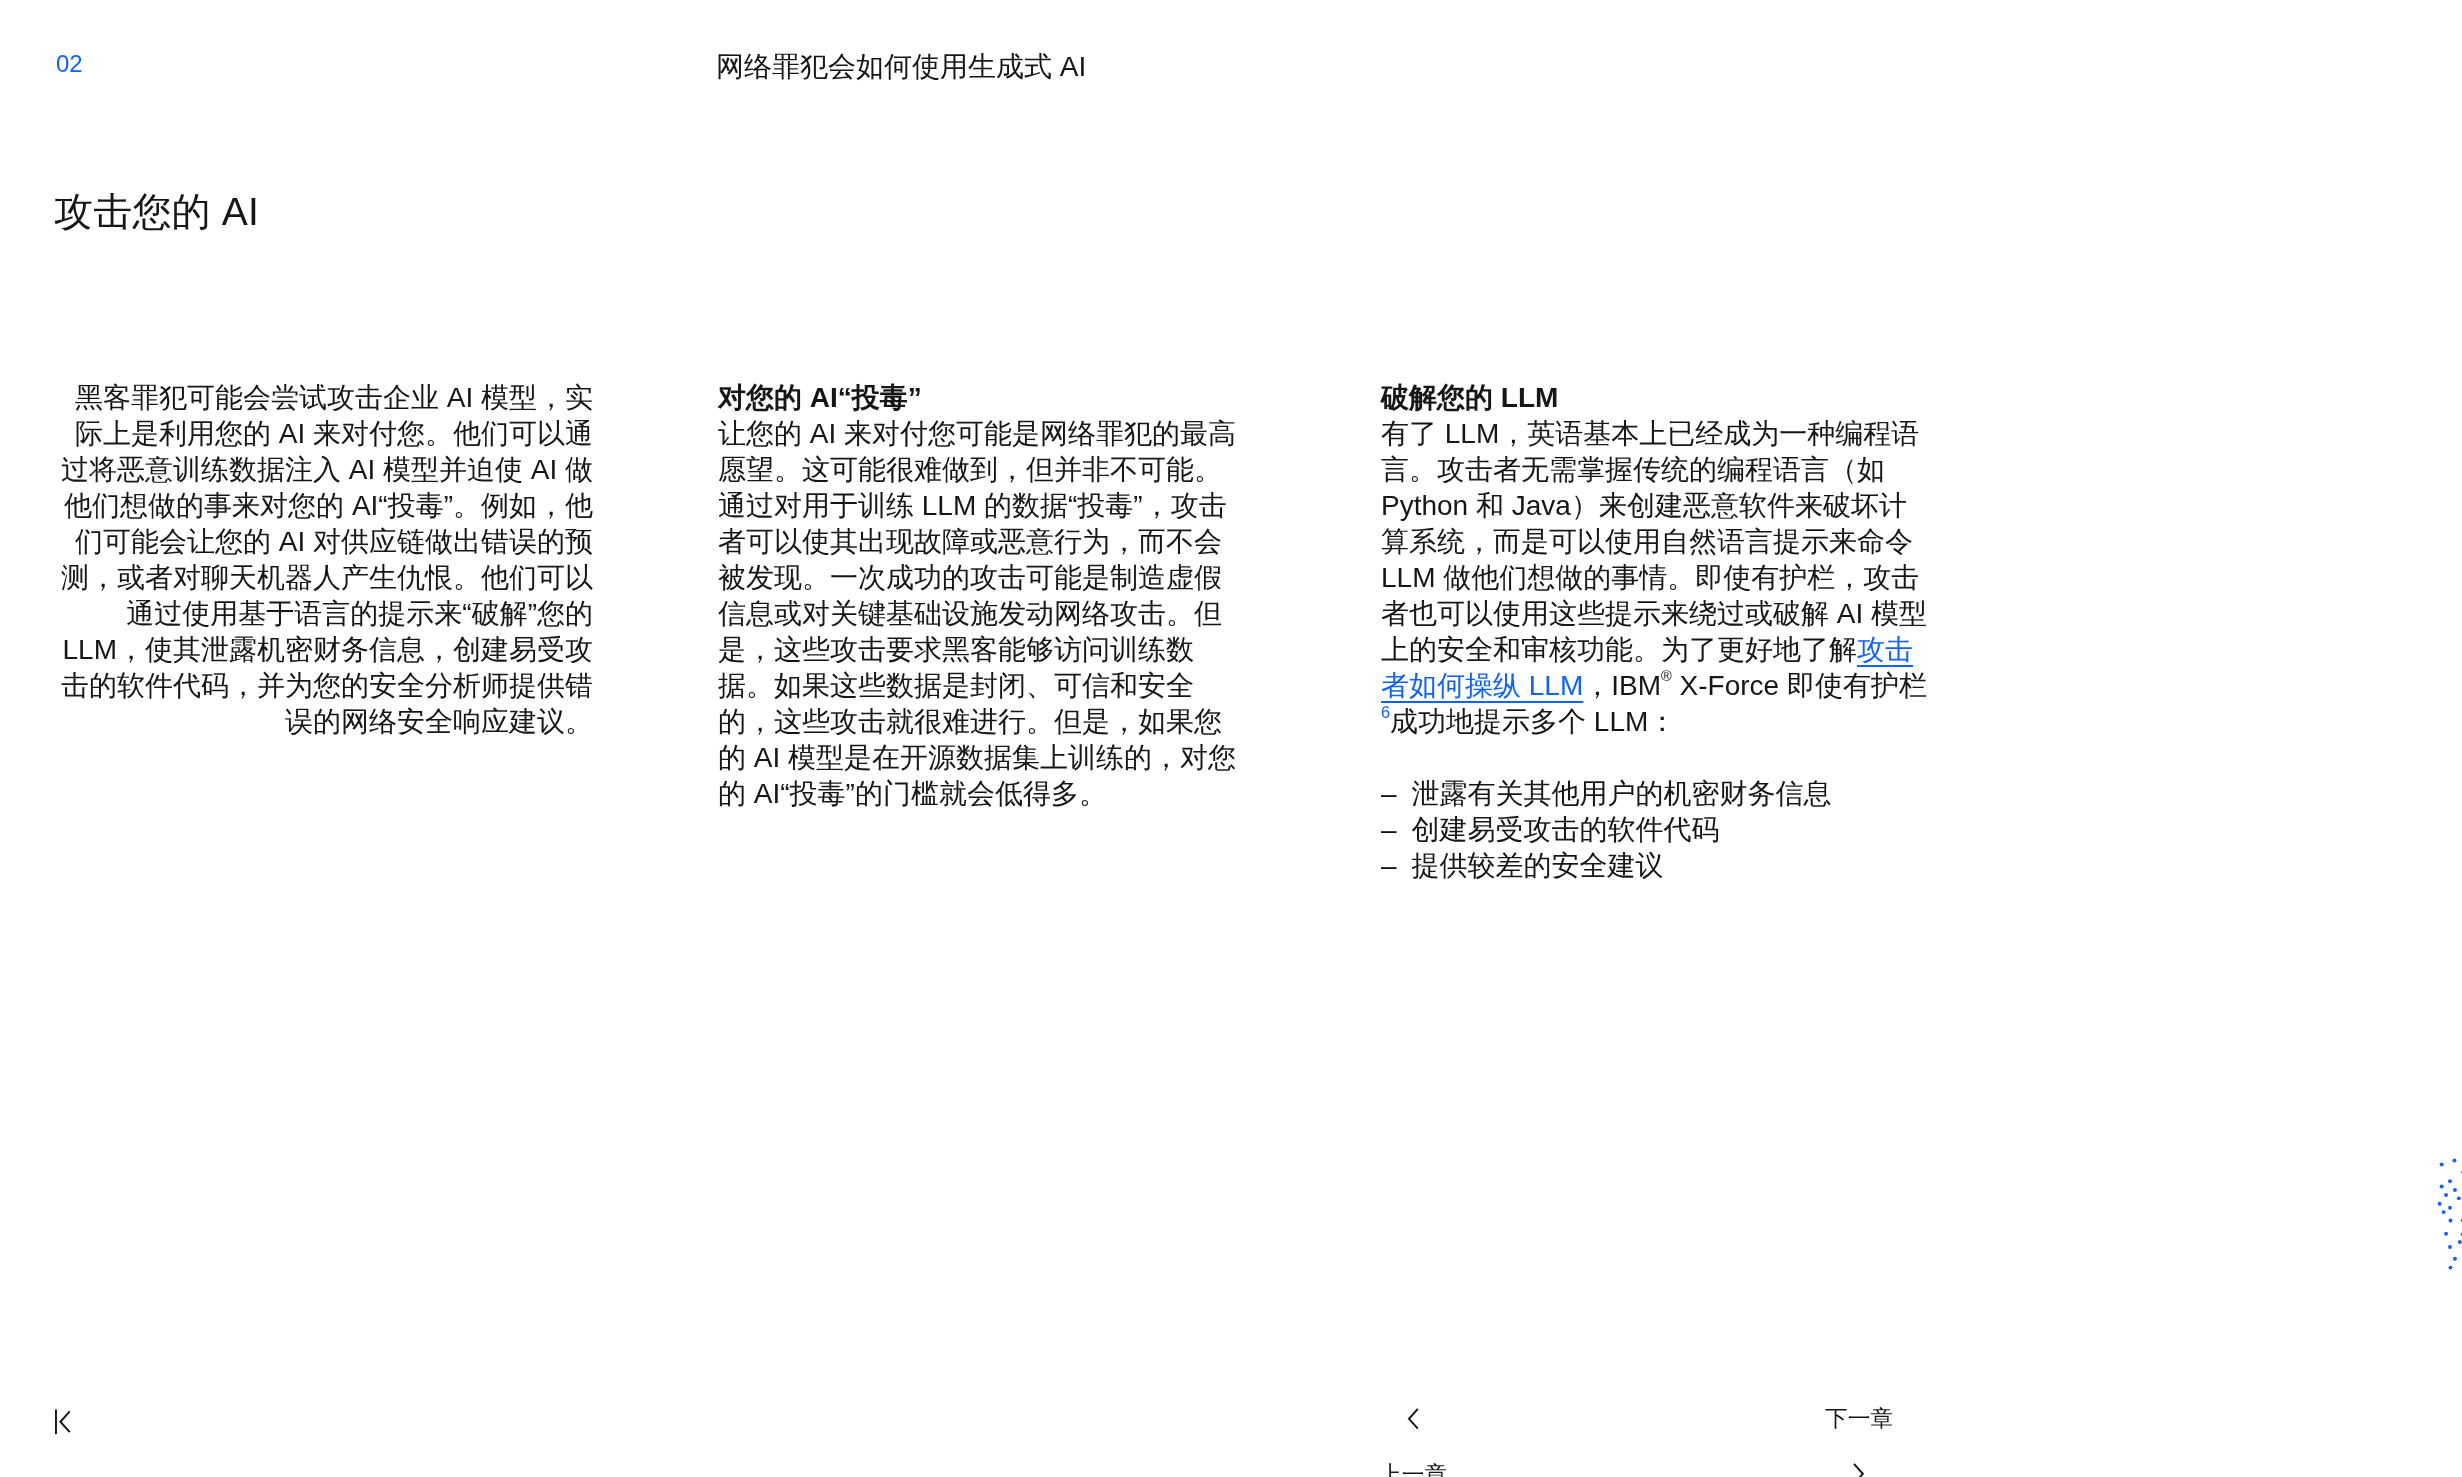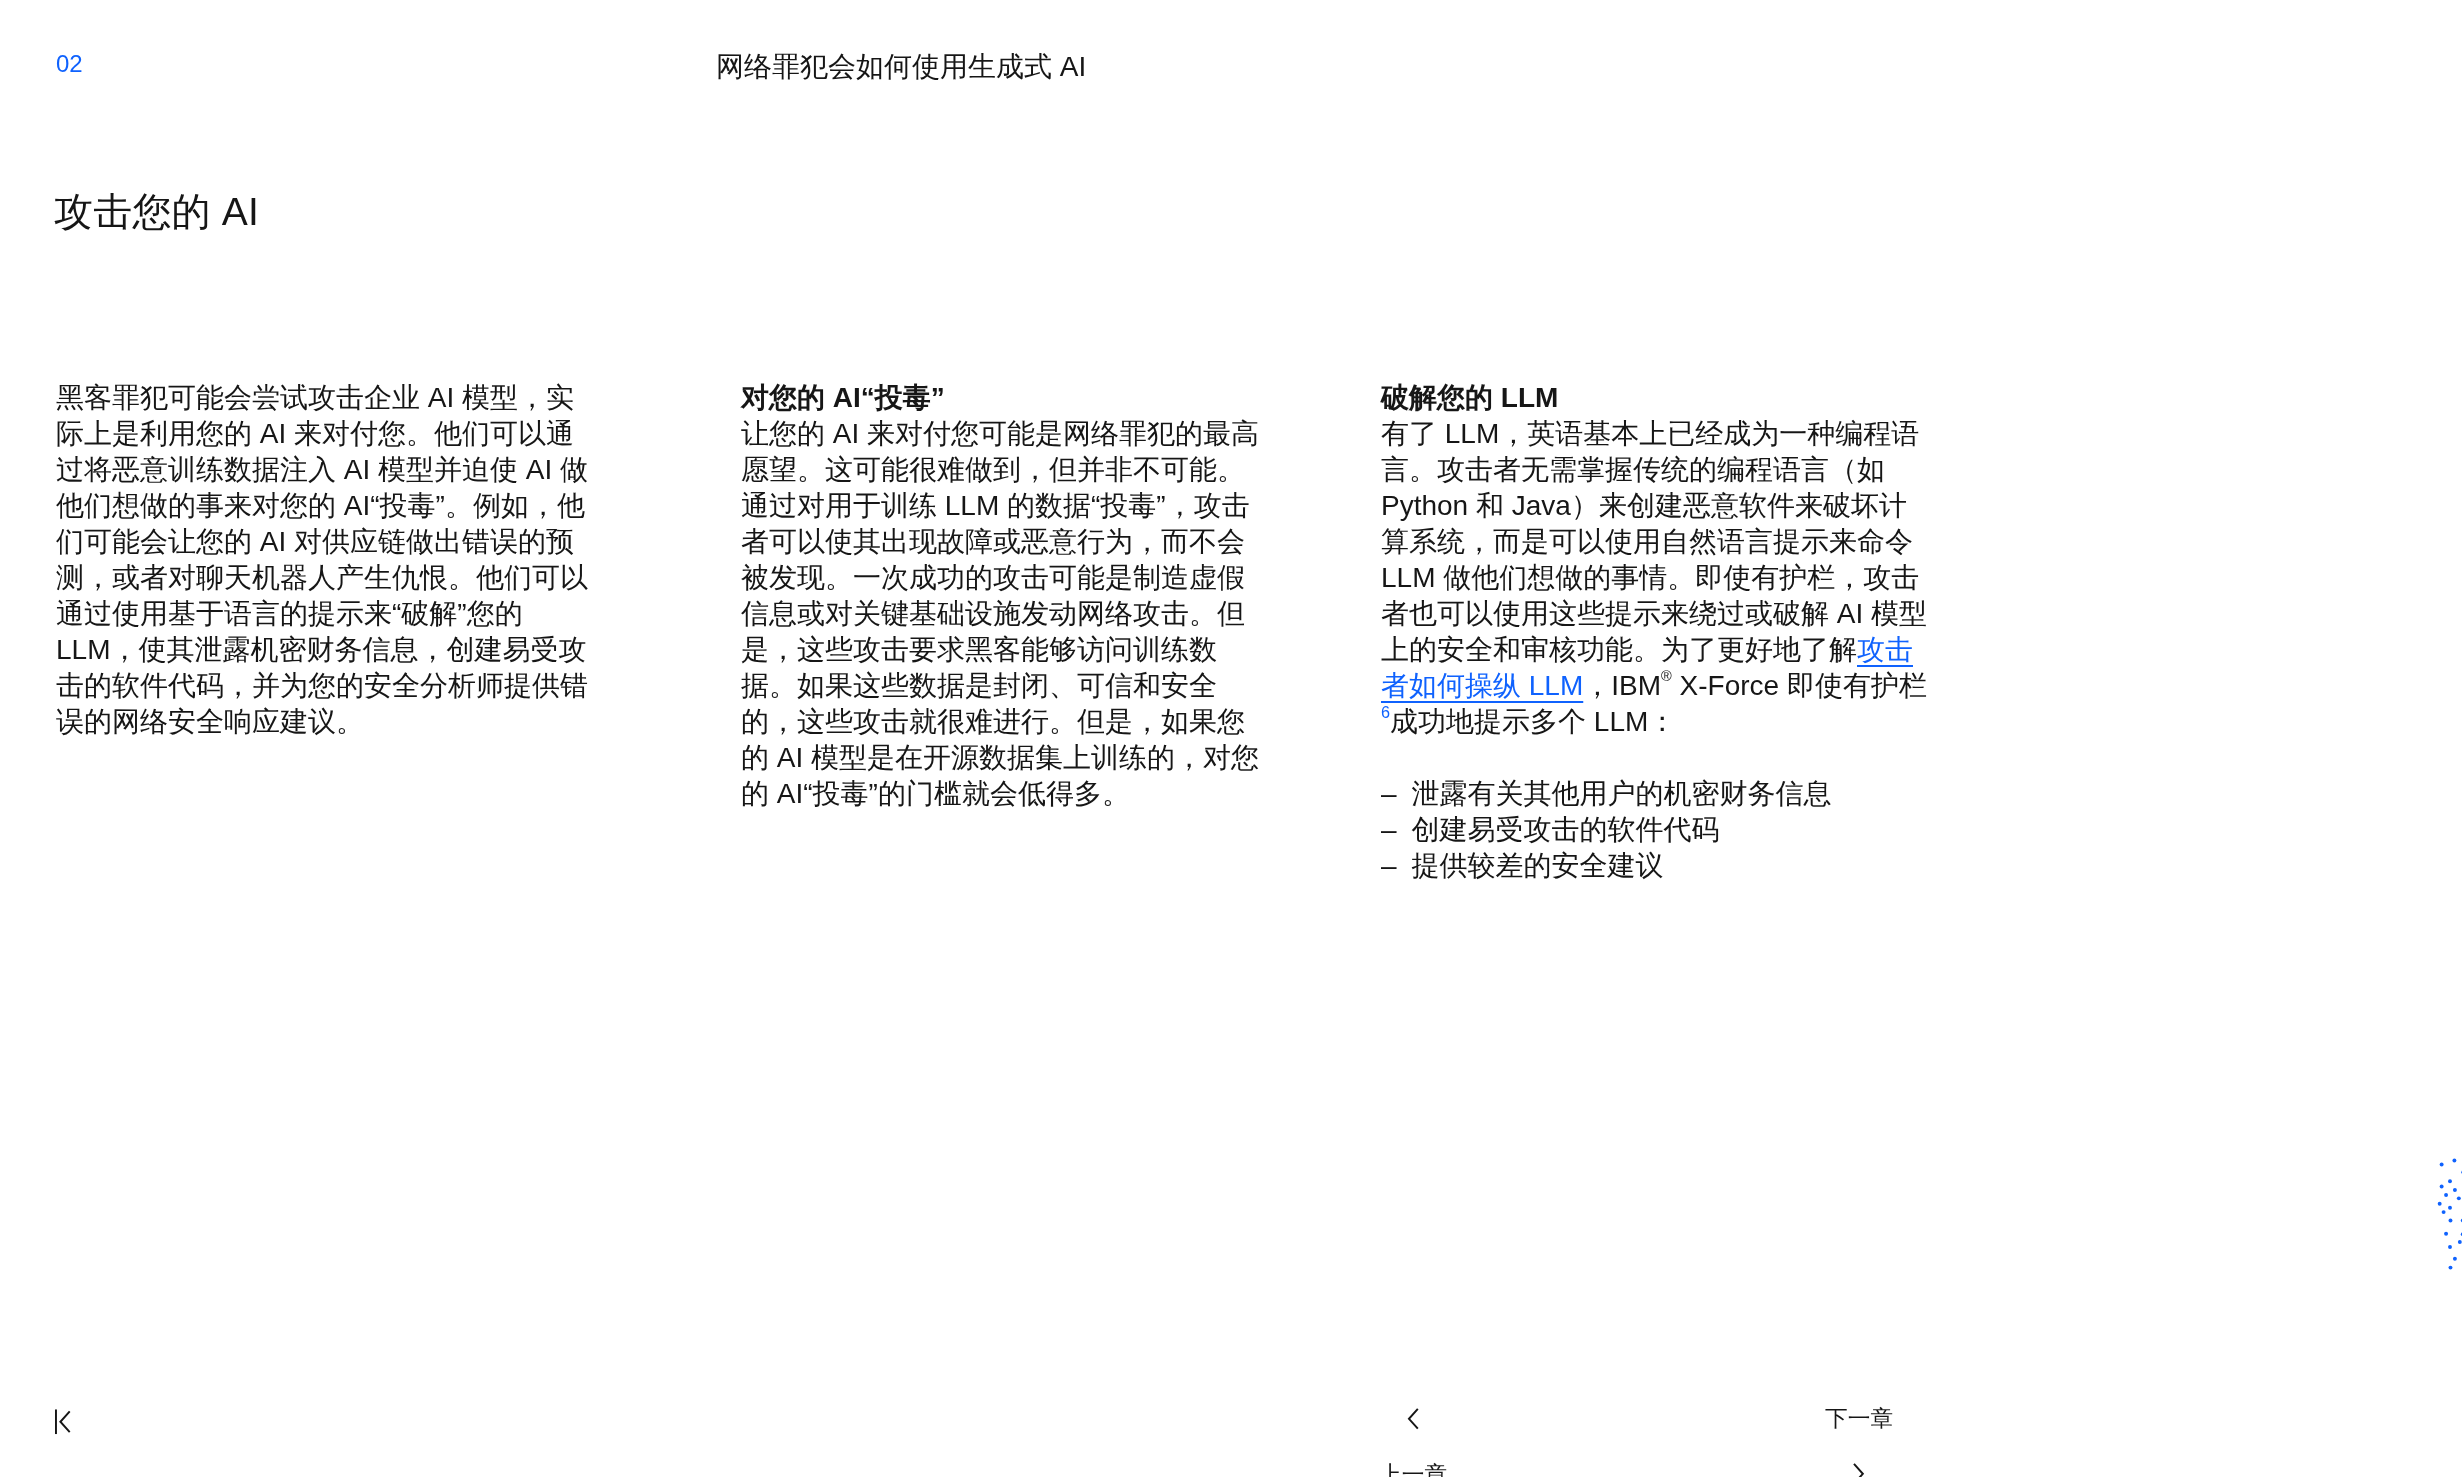--- a/index.html
+++ b/index.html
@@ -28,22 +28,22 @@
   .page-title {
     left: 54px; top: 191px;
     font-size: 39px; font-weight: 300; line-height: 1.1;
     margin: 0; letter-spacing: 0.2px;
   }
 
   
   .col { top: 380px; font-size: 28px; line-height: 36px; }
   .col p, .col h2 { margin: 0; padding: 0; }
   .col h2 { font-size: 28px; font-weight: 700; line-height: 36px; }
-  .col-1 { left: 56px;  width: 537px; }
-  .col-2 { left: 718px; width: 531px; margin-left: 23px; }
+  .col-1 { left: 56px;  width: 537px; text-align: right; }
+  .col-2 { left: 718px; width: 531px; }
   .col-3 { left: 1381px; width: 547px; }
 
   a.body-link {
     color: #0f62fe;
     text-decoration: underline;
     text-decoration-thickness: 2px;
     text-underline-offset: 5.9px;
     cursor: pointer;
   }
   sup.reg { font-size: 0.52em; line-height: 0; vertical-align: 13.8px; }

